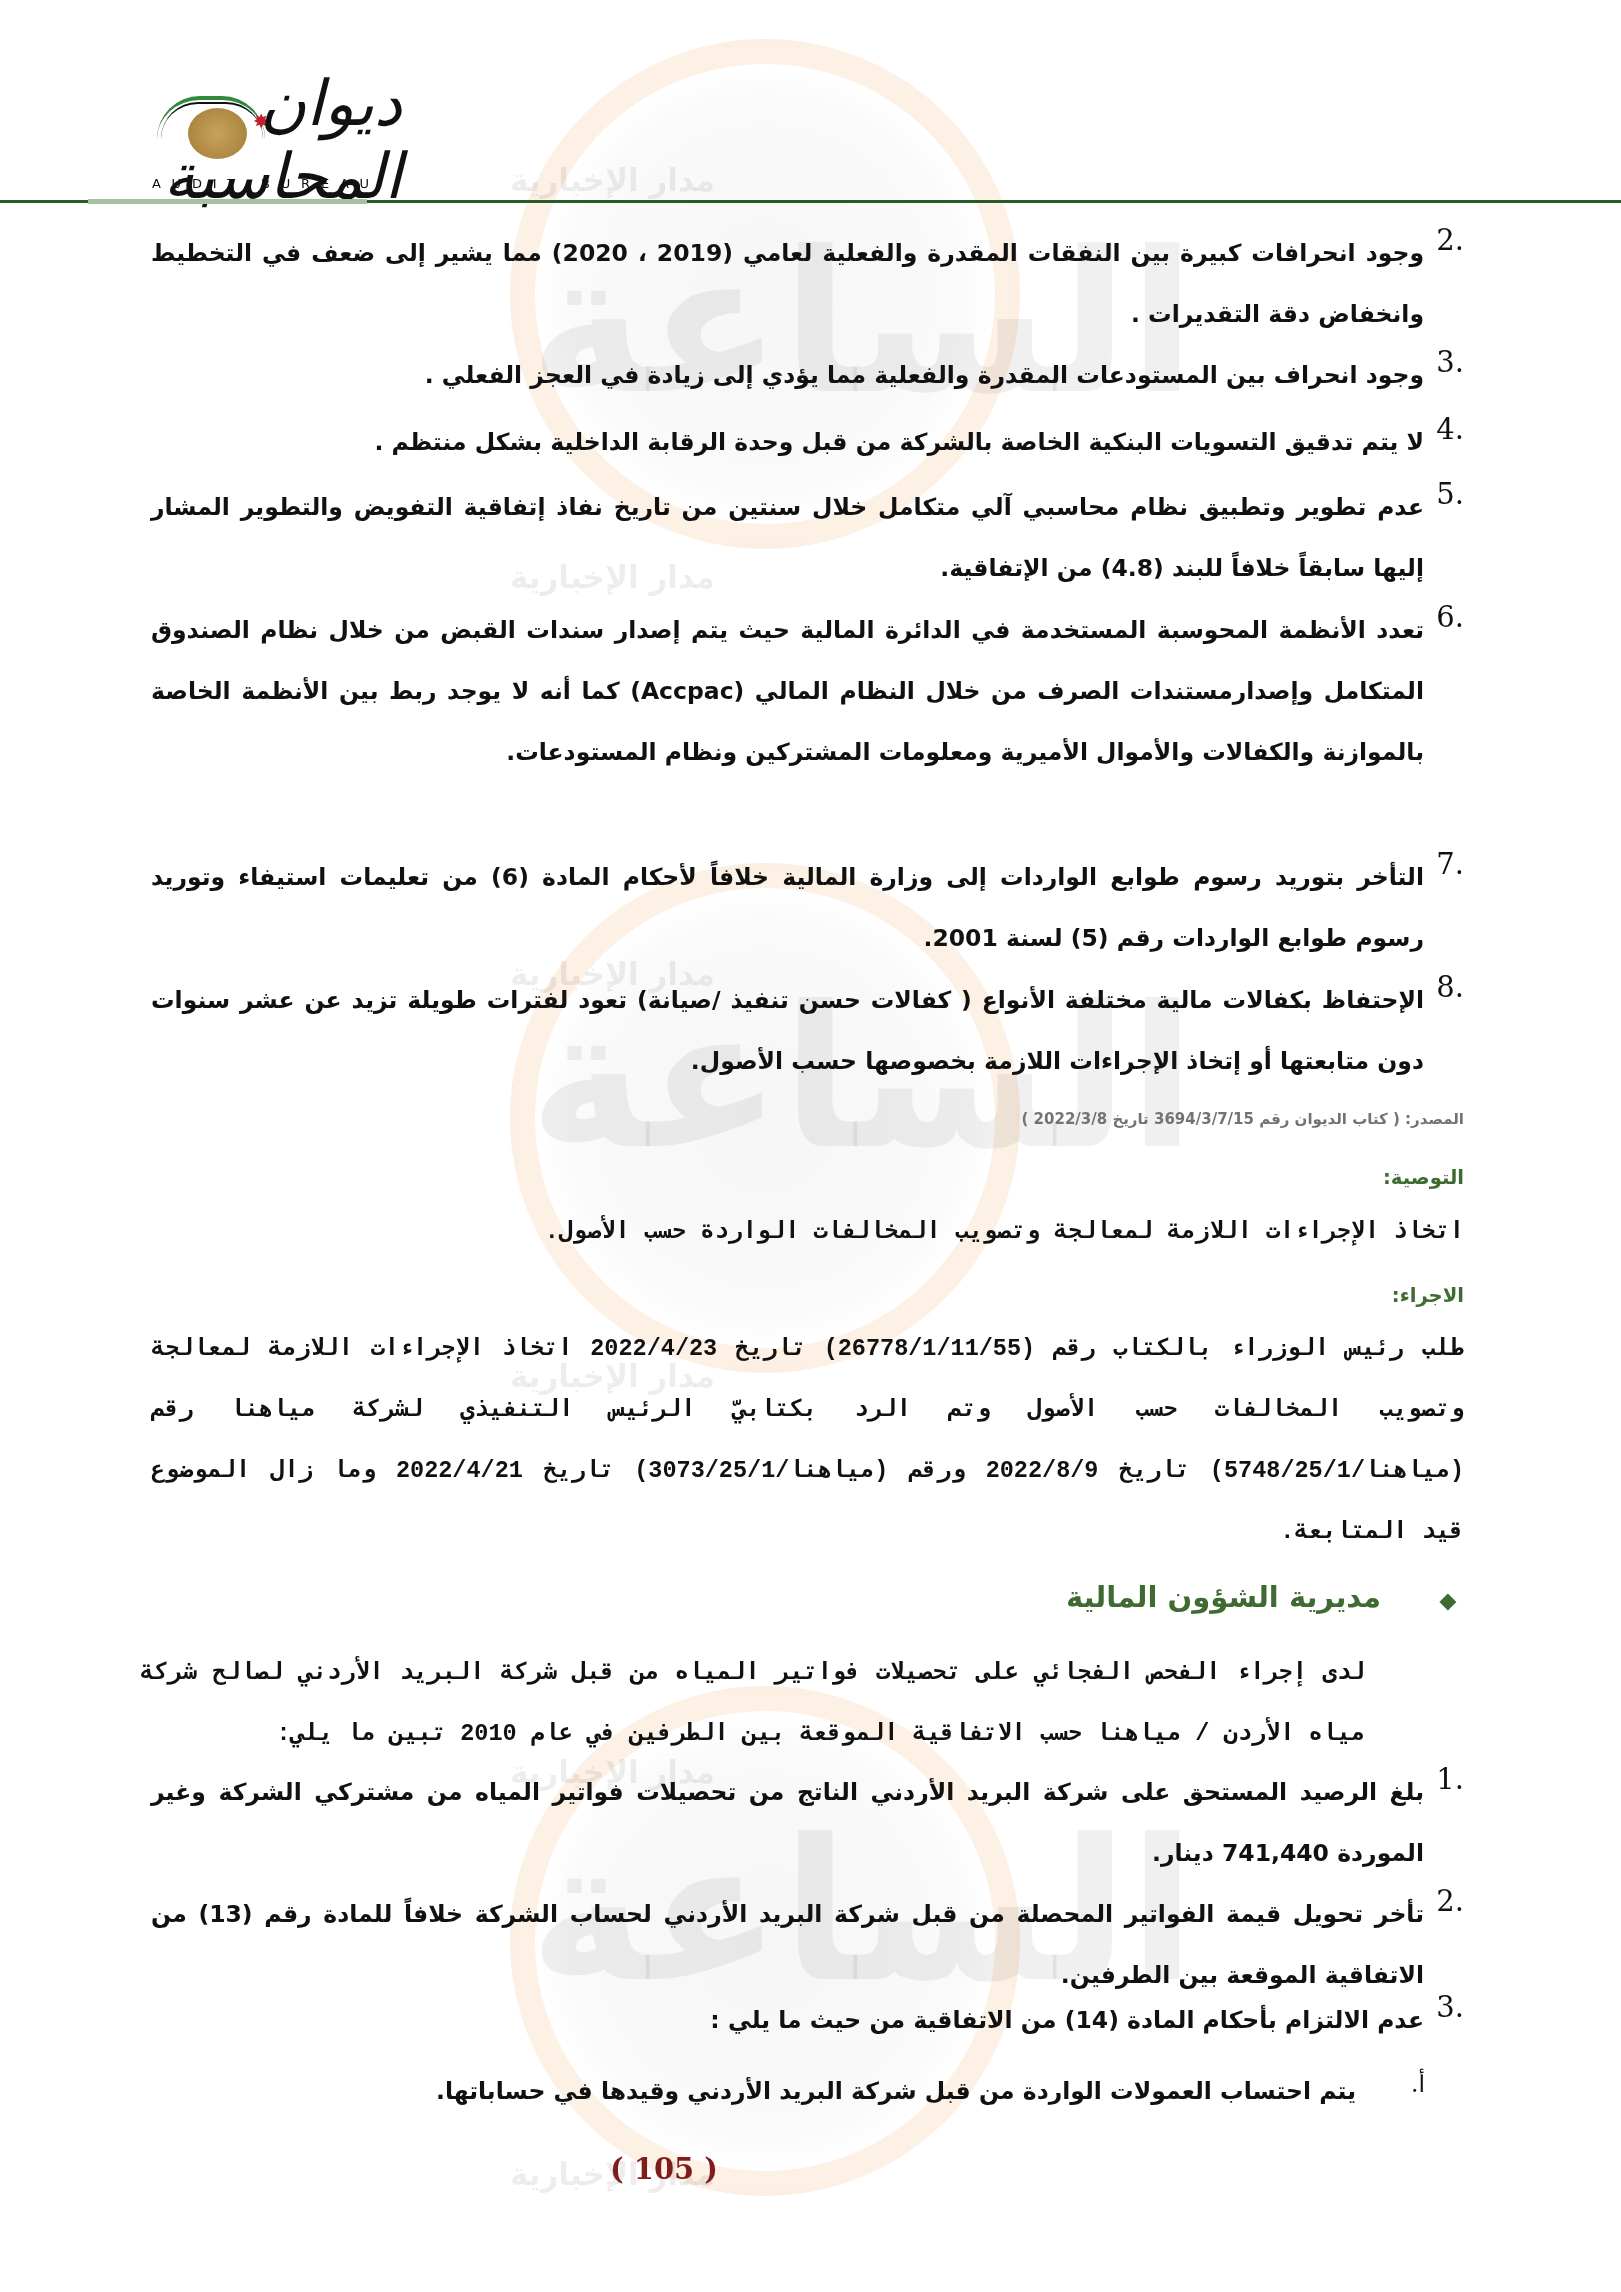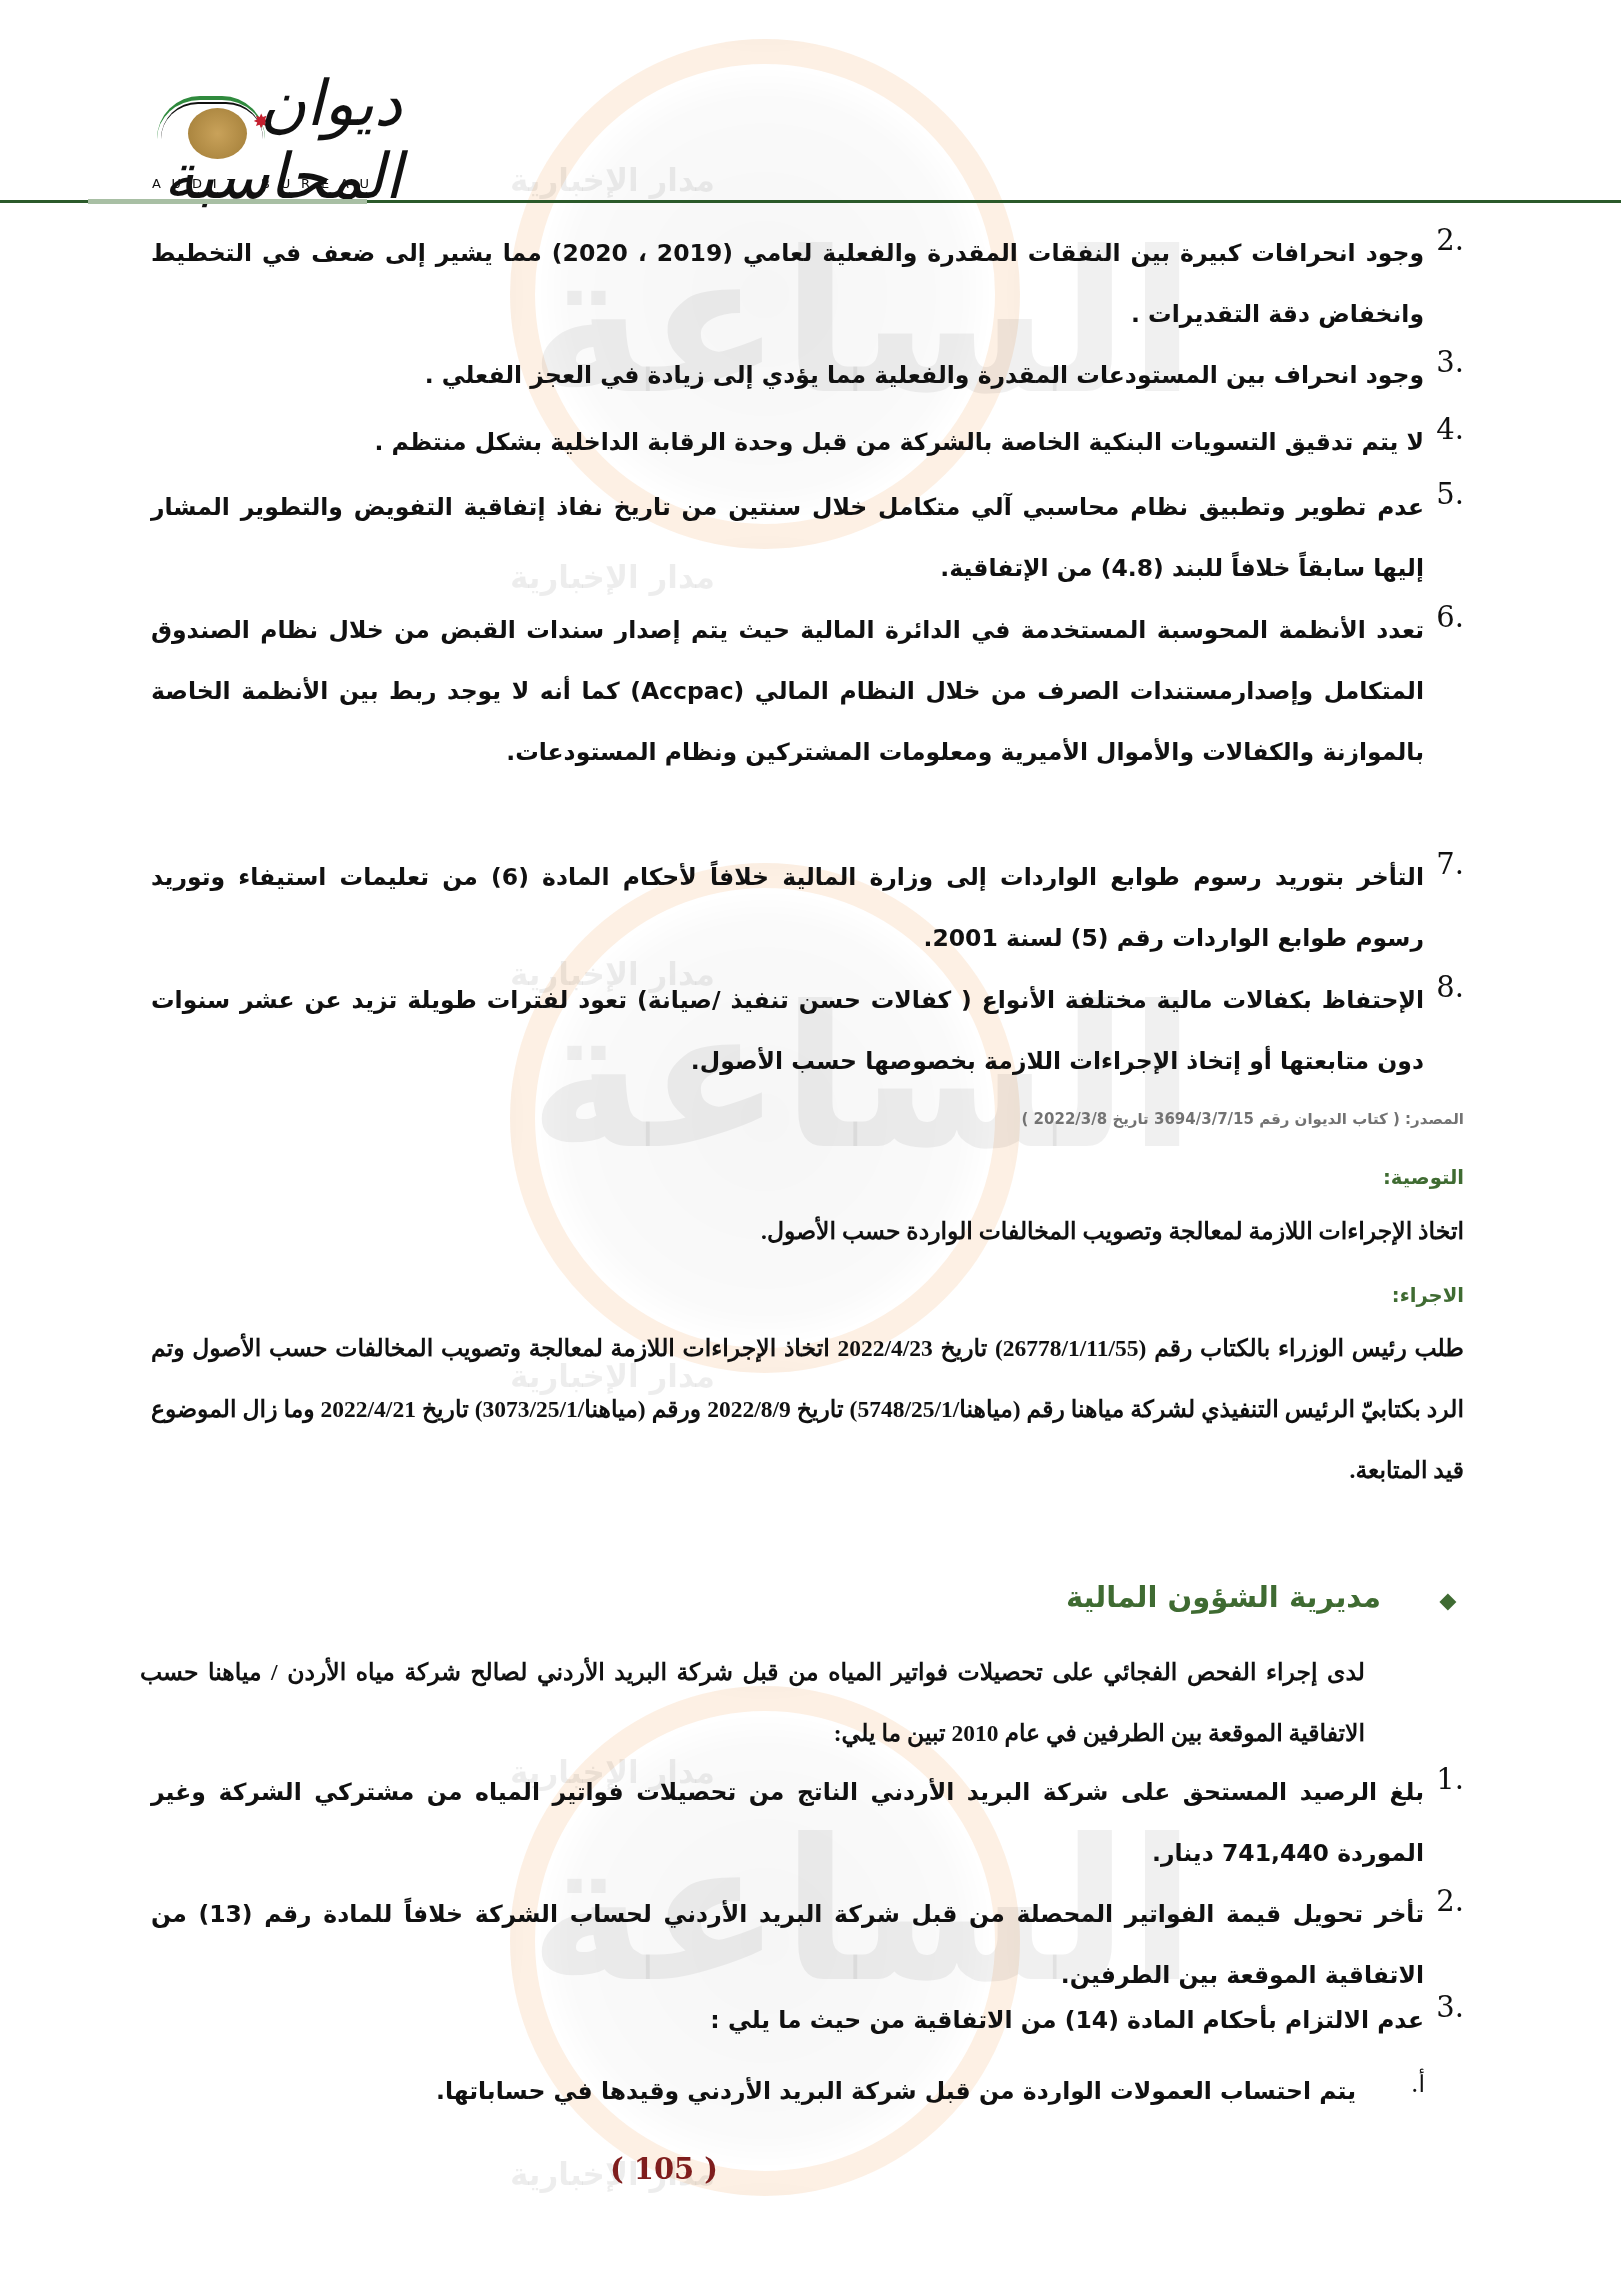--- a/index.html
+++ b/index.html
@@ -59,21 +59,21 @@
     .item .num {
       position: absolute; right: 0; top: 0; font-family: "DejaVu Serif", serif;
       font-size: 29px; color: #111; direction: ltr;
     }
     .item .txt {
       margin-right: 40px; font-family: "DejaVu Sans", sans-serif; font-weight: bold;
       font-size: 23.5px; line-height: 61px; text-align: justify; color: #111;
     }
     .plain {
       position: absolute; right: 157px; width: 1313px; direction: rtl; text-align: justify;
-      font-family: Liberation Serif, serif; font-weight: bold; font-size: 23.5px; line-height: 61px; color: #111; margin-left: 16px;
+      font-family: Liberation Mono, monospace; font-weight: bold; font-size: 23.5px; line-height: 61px; color: #111; margin-left: 16px;
     }
     .label-green {
       position: absolute; right: 157px; direction: rtl;
       font-family: "DejaVu Sans", sans-serif; font-weight: bold; font-size: 19.6px; color: #3f6b32;
     }
     .source {
       position: absolute; right: 157px; top: 1110px; direction: rtl; white-space: nowrap;
       font-family: "DejaVu Sans", sans-serif; font-weight: bold; font-size: 15px; color: #737373;
     }
     .section-head {

